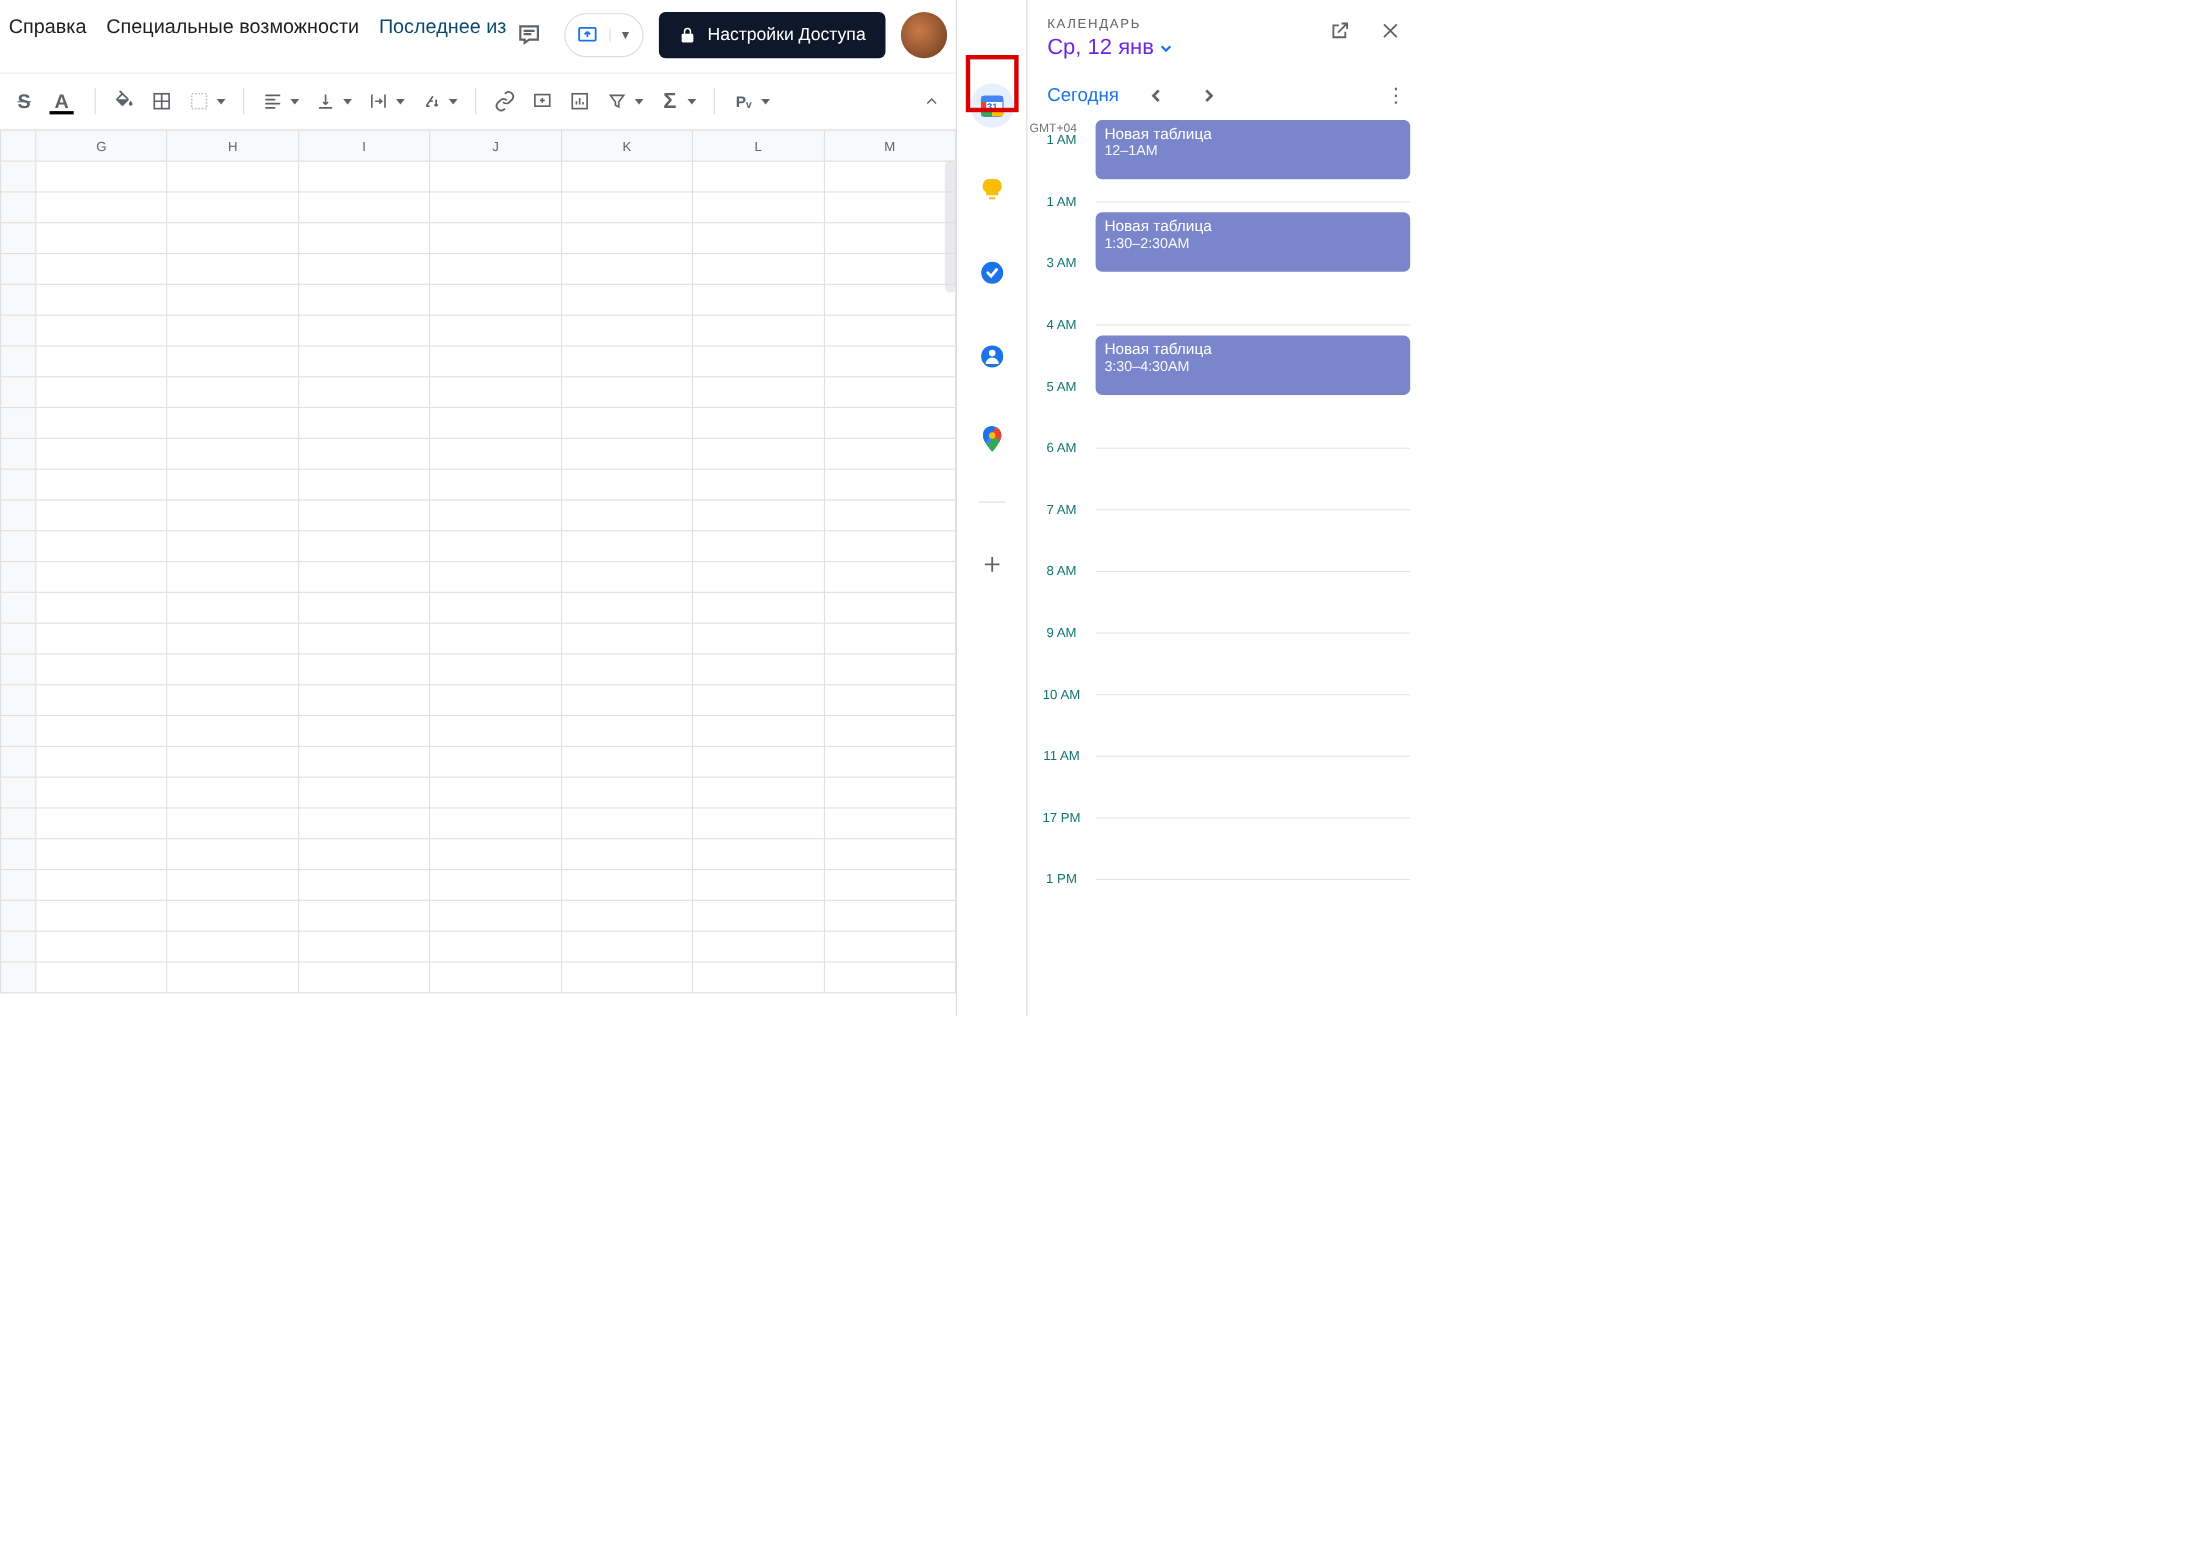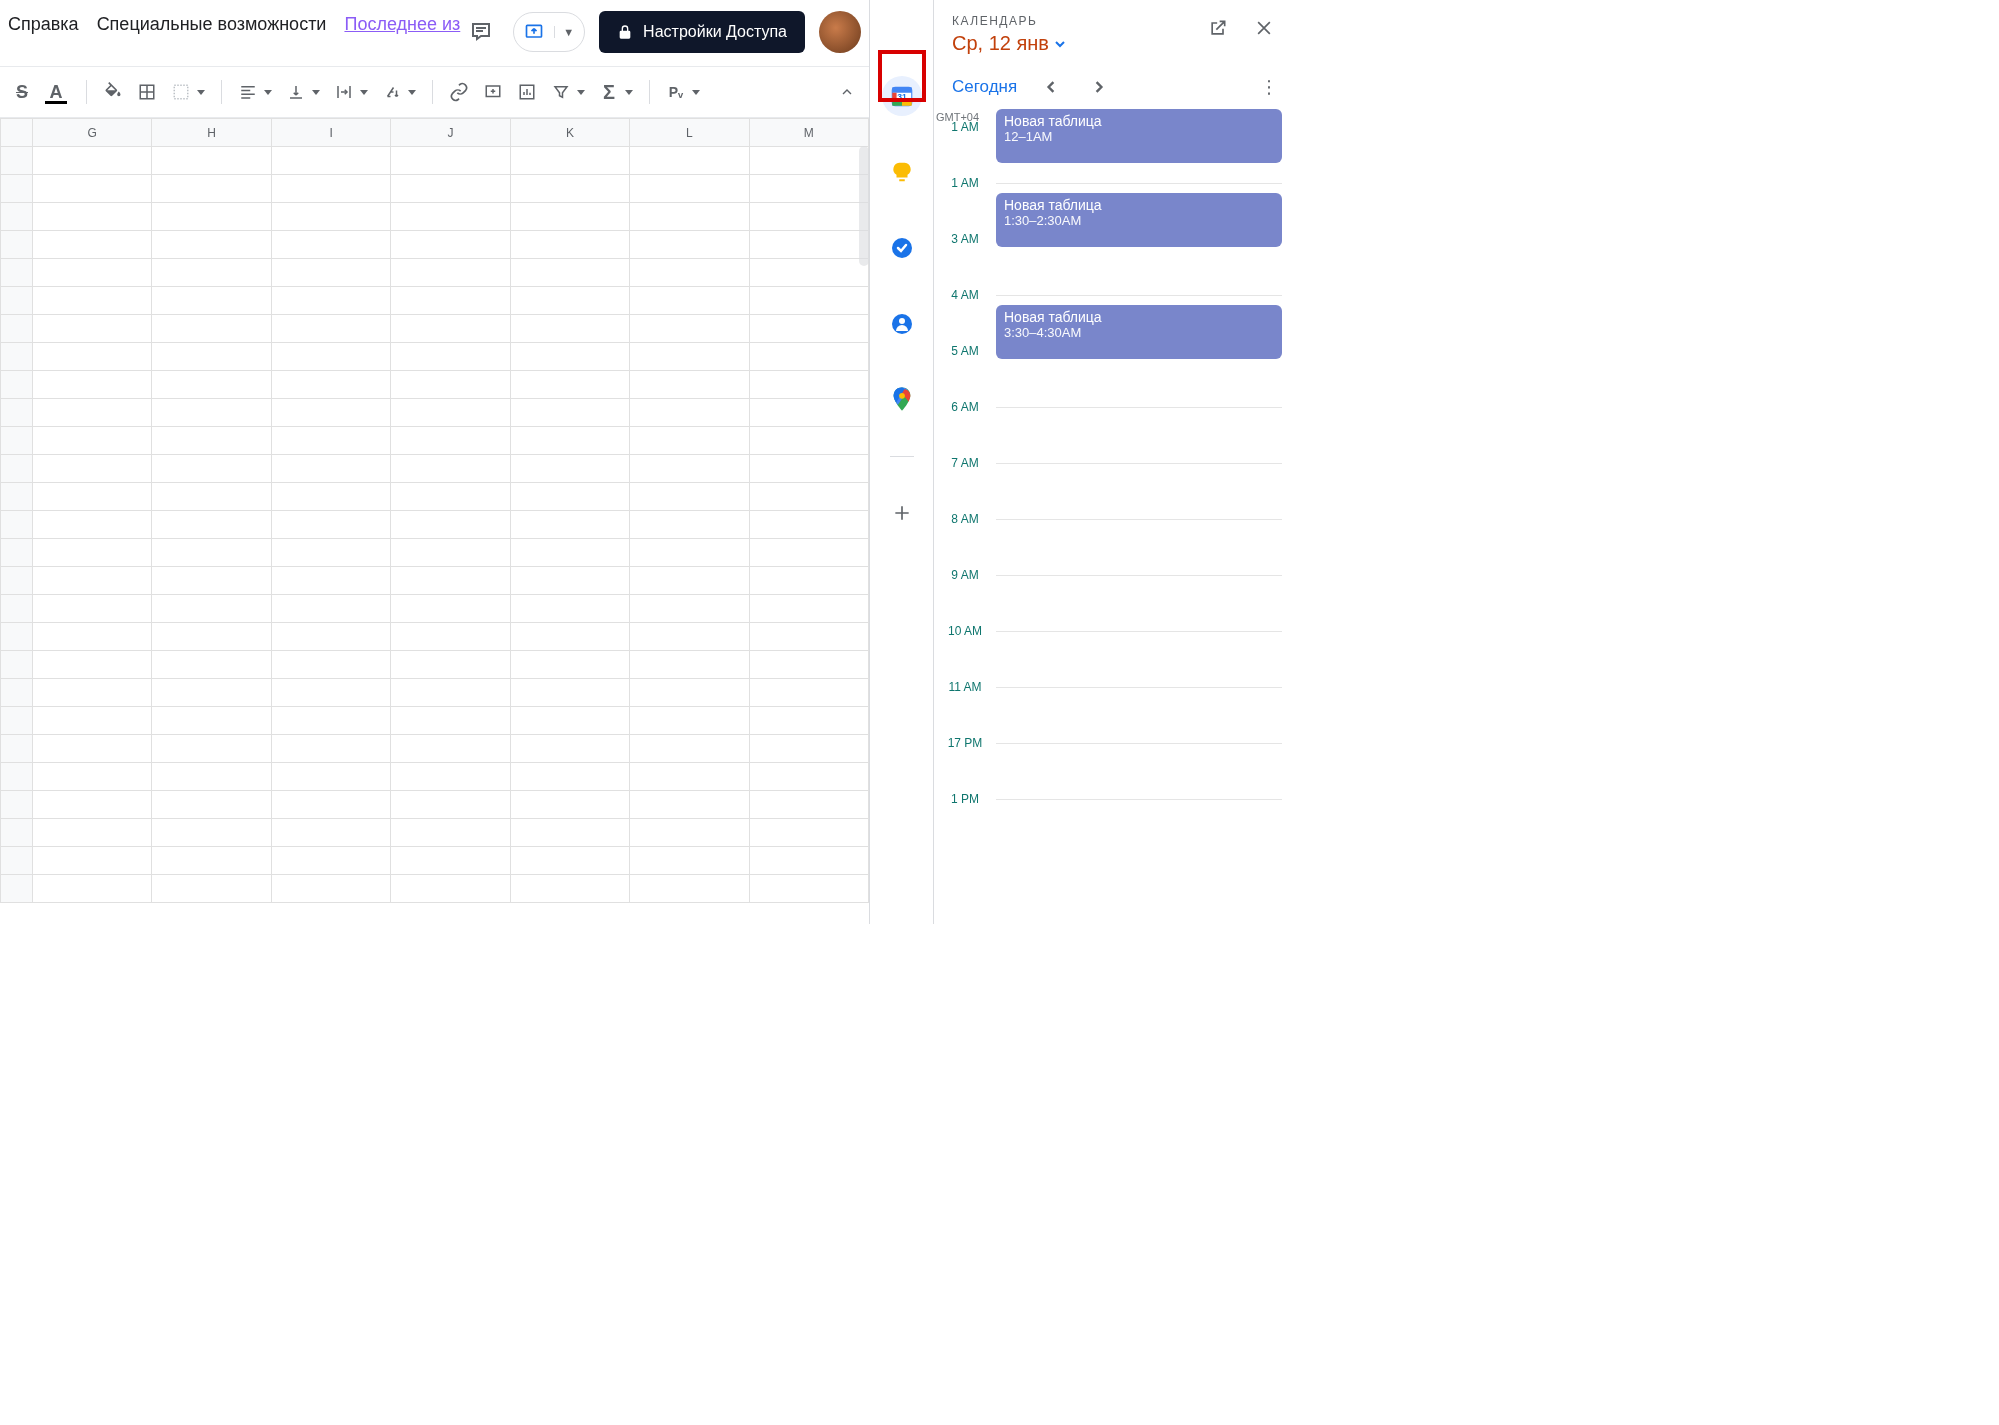--- a/index.html
+++ b/index.html
@@ -1,21 +1,21 @@
 <!DOCTYPE html>
 <html><head>
 <meta charset="utf-8">
 <style>
 *{box-sizing:border-box;margin:0;padding:0;font-family:Arial,"Helvetica Neue",sans-serif}
 html,body{width:1296px;height:924px;overflow:hidden;background:#fff;color:#202124}
 .page{display:flex;width:100%;height:100%}
 .main{flex:0 0 870px;display:flex;flex-direction:column;border-right:1px solid #dadce0;position:relative}
 .menubar{height:36px;display:flex;align-items:flex-start;padding:14px 8px 0 8px;gap:18px;font-size:18px}
 .menubar .menu-item{color:#202124;cursor:pointer}
-.menubar .menu-last{color:#8b5cf6;text-decoration:underline}
+.menubar .menu-last{color:#0c4a6e;}
 .topbar-right{position:absolute;right:8px;top:8px;height:48px;display:flex;align-items:center;gap:14px}
 .icon-btn{width:36px;height:36px;border-radius:50%;display:flex;align-items:center;justify-content:center;cursor:pointer;color:#5f6368}
 .present-split{display:flex;align-items:center;border:1px solid #dadce0;border-radius:22px;height:40px;padding:0 10px;cursor:pointer;gap:6px}
 .present-main{display:flex;align-items:center;color:#1a73e8}
 .present-arrow{color:#5f6368;font-size:11px;border-left:1px solid #dadce0;padding-left:8px;margin-left:4px}
 .share-btn{background:#0f172a;color:#fff;border:none;height:42px;border-radius:6px;padding:0 18px;display:flex;align-items:center;gap:10px;font-size:16px;cursor:pointer}
 .avatar{width:42px;height:42px;border-radius:50%;background:radial-gradient(circle at 40% 40%,#c97b4a,#6b3a1c);box-shadow:0 0 0 2px #fff}
 .toolbar{height:52px;border-top:1px solid #e8eaed;border-bottom:1px solid #e8eaed;display:flex;align-items:center;padding:0 8px;gap:6px;margin-top:30px}
 .tool{width:28px;height:28px;display:flex;align-items:center;justify-content:center;cursor:pointer;color:#5f6368;font-size:18px;border-radius:4px;position:relative}
 .tool.dd::after{content:"";border-left:4px solid transparent;border-right:4px solid transparent;border-top:5px solid #5f6368;position:absolute;right:-10px;top:12px}
@@ -30,21 +30,21 @@
 table.grid th:first-child,table.grid td:first-child{width:32px}
 .grid-scroll{position:absolute;right:0;top:28px;width:10px;height:120px;background:#dadce0;border-radius:5px;opacity:.6}
 .side-rail{flex:0 0 64px;display:flex;flex-direction:column;align-items:center;padding-top:76px;gap:36px;border-right:1px solid #dadce0;position:relative}
 .rail-btn{width:40px;height:40px;border-radius:50%;display:flex;align-items:center;justify-content:center;cursor:pointer}
 .rail-btn.active{background:#e8f0fe}
 .rail-highlight{position:absolute;top:50px;left:8px;width:48px;height:52px;border:4px solid #d80000}
 .rail-divider{width:24px;height:1px;background:#dadce0}
 .cal-panel{flex:1;display:flex;flex-direction:column}
 .cal-header{display:flex;justify-content:space-between;align-items:flex-start;padding:14px 18px 0 18px}
 .cal-title-small{font-size:12px;color:#5f6368;letter-spacing:1.5px}
-.cal-date{font-size:20px;color:#c2410c;display:flex;align-items:center;gap:6px;cursor:pointer;margin-top:4px}
+.cal-date{font-size:20px;color:#6d28d9;display:flex;align-items:center;gap:6px;cursor:pointer;margin-top:4px}
 .cal-header-icons{display:flex;gap:18px;color:#5f6368}
 .cal-nav{display:flex;align-items:center;padding:18px 18px 8px 18px;gap:20px}
 .today-btn{color:#1a73e8;font-size:17px;cursor:pointer}
 .nav-arrow{width:28px;height:28px;display:flex;align-items:center;justify-content:center;cursor:pointer;color:#5f6368;border-radius:50%}
 .nav-spacer{flex:1}
 .more-dots{cursor:pointer;color:#5f6368;font-size:18px}
 .timeline{flex:1;position:relative;overflow:hidden}
 .tz-label{position:absolute;left:2px;top:2px;font-size:11px;color:#70757a}
 .hour-label{position:absolute;left:4px;top:-7px;font-size:12px;color:#0f766e;width:54px;text-align:center}
 .hour-line{position:absolute;left:62px;right:14px;top:0;height:1px;background:#e5e5e5}

